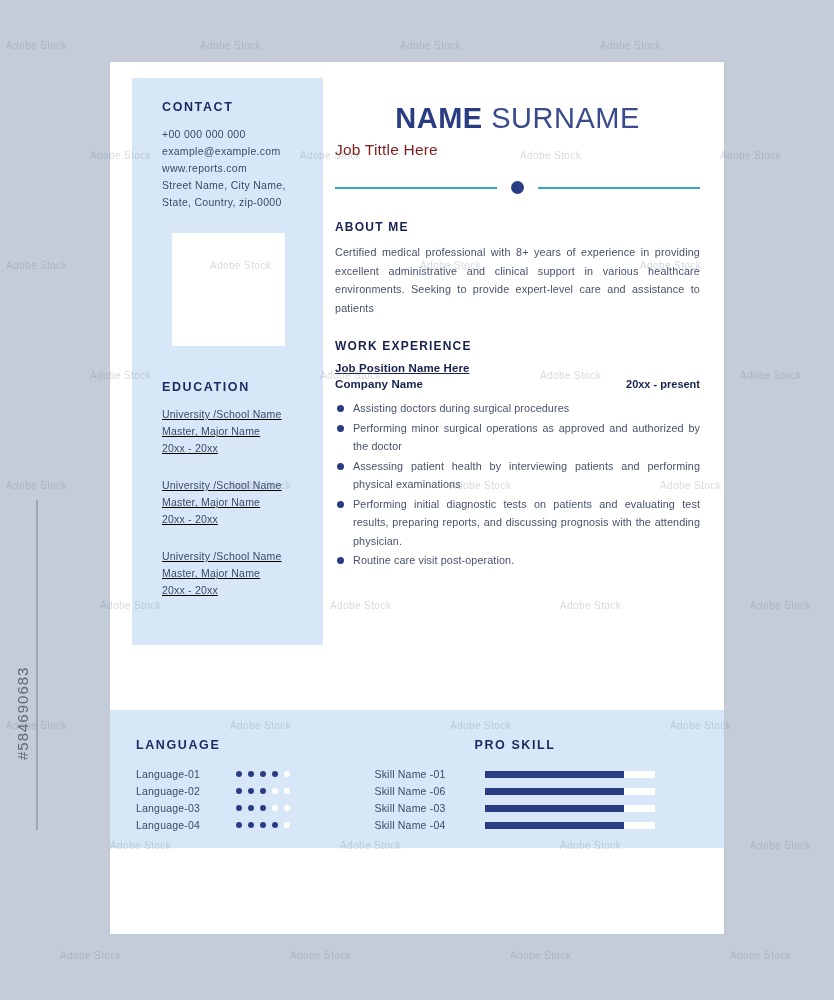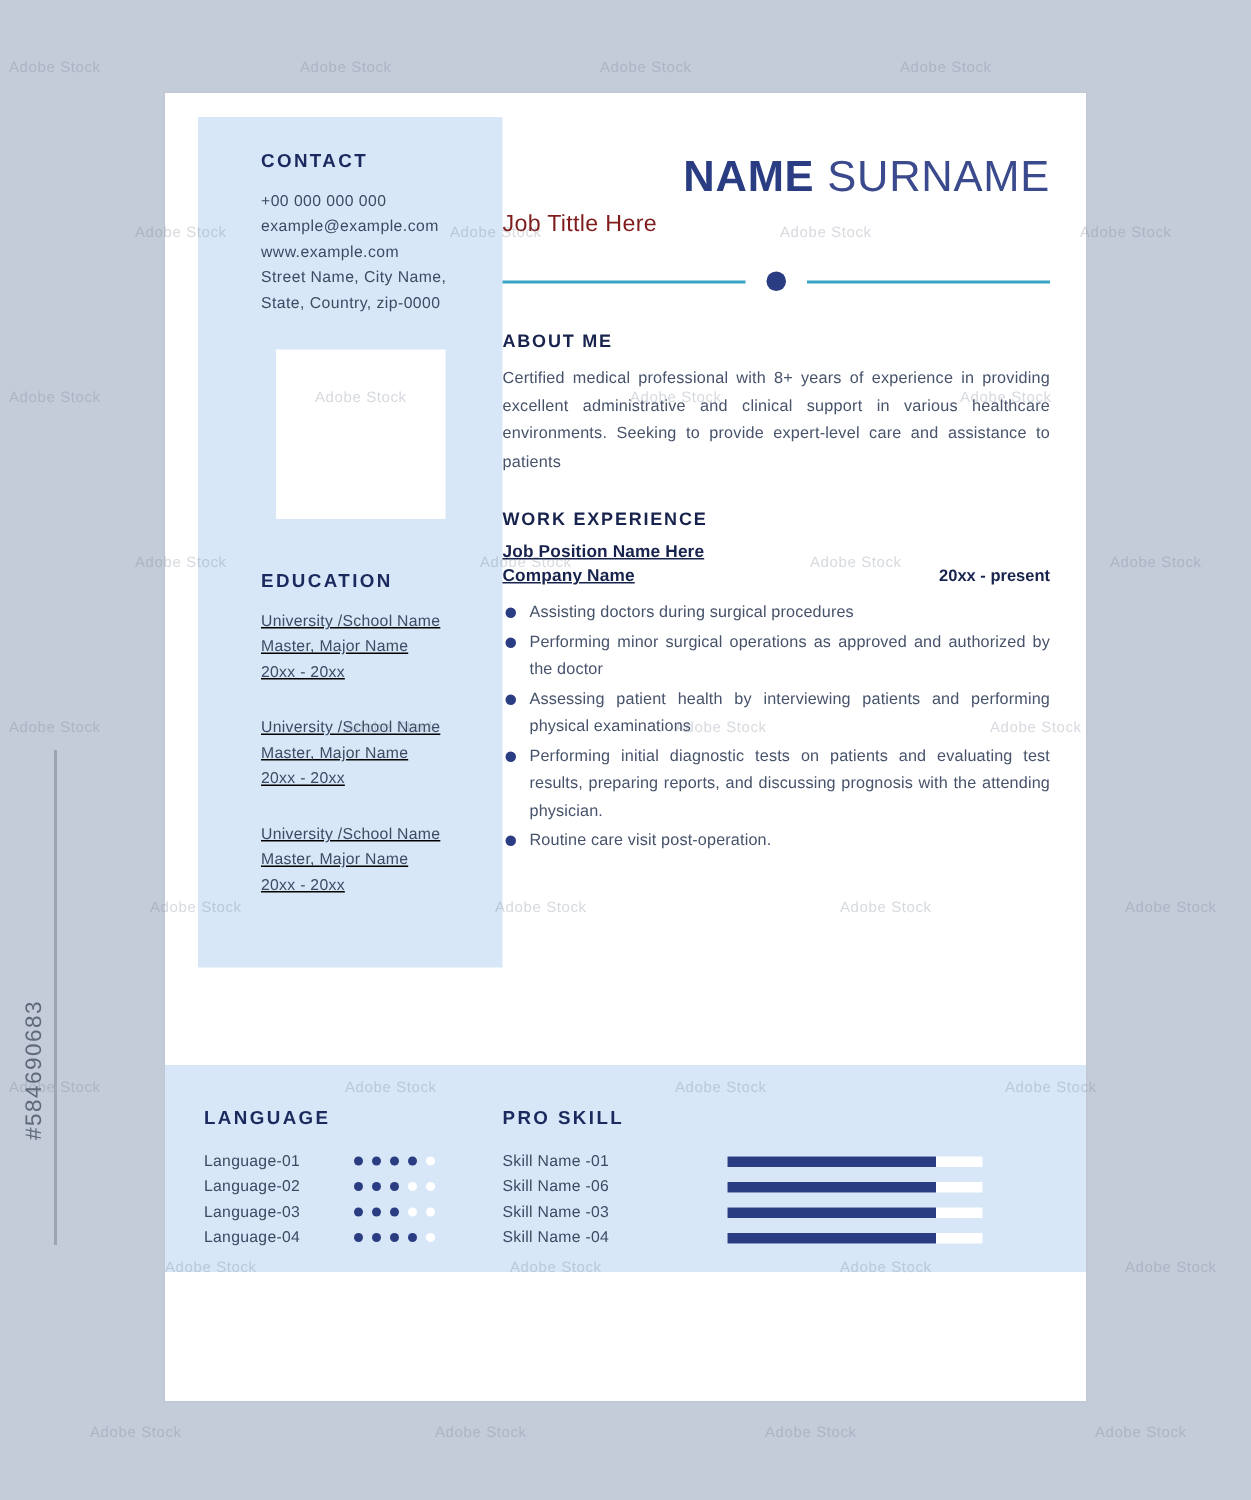--- a/index.html
+++ b/index.html
@@ -63,21 +63,21 @@
     z-index: 2;
   }
 
   
   .left-col {
     position: absolute;
     left: 22px;
     top: 16px;
     width: 187px;
     background: #d7e7f7;
-    padding: 22px 0 0 16px;
+    padding: 22px 0 0 4px;
   }
   .left-inner { padding: 0 18px 26px 26px; }
 
   .sec-title {
     color: #1b2a5e;
     font-size: 12.5px;
     font-weight: bold;
     letter-spacing: 1.6px;
     margin: 0 0 12px 0;
   }
@@ -105,21 +105,21 @@
   .right-col {
     position: absolute;
     left: 225px;
     top: 40px;
     width: 365px;
   }
   .name {
     font-size: 29px;
     letter-spacing: .5px;
     color: #2a3c82;
-    text-align: right;
+    text-align: center;
     margin: 0;
     font-weight: bold;
   }
   .name .light { font-weight: normal; color: #3a4a8c; }
   .job-title {
     text-align: left;
     color: #7f1d1d;
     font-size: 15.5px;
     margin: 6px 0 0 0;
     letter-spacing: .2px;
@@ -168,21 +168,20 @@
   .company-row {
     display: flex;
     justify-content: space-between;
     align-items: baseline;
   }
   .company {
     color: #17224d;
     font-size: 11.5px;
     font-weight: bold;
     letter-spacing: .1px;
-    text-decoration: underline;
   }
   .dates {
     color: #17224d;
     font-size: 11px;
     font-weight: bold;
   }
   ul.bullets {
     list-style: none;
     margin: 9px 0 0 0;
     padding: 0;
@@ -225,20 +224,21 @@
     position: absolute;
     left: 26px;
     top: 28px;
     width: 175px;
   }
   .skill-col {
     position: absolute;
     left: 225px;
     top: 28px;
     width: 360px;
+    text-align: center;
   }
   .lang-row {
     display: flex;
     align-items: center;
     margin-bottom: 5px;
   }
   .lang-name {
     color: #3c4a63;
     font-size: 10.5px;
     width: 100px;
@@ -283,21 +283,21 @@
 <body>
 
 <div class="sheet">
 
   <div class="left-col">
     <div class="left-inner">
       <div class="sec-title">CONTACT</div>
       <div class="contact-lines">
         <div>+00 000 000 000</div>
         <div>example@example.com</div>
-        <div>www.example.com</div>
+        <div>www.reports.com</div>
         <div>Street Name, City Name,</div>
         <div>State, Country, zip-0000</div>
       </div>
 
       <div class="photo-box"></div>
 
       <div style="height:34px"></div>
 
       <div class="sec-title">EDUCATION</div>
 

